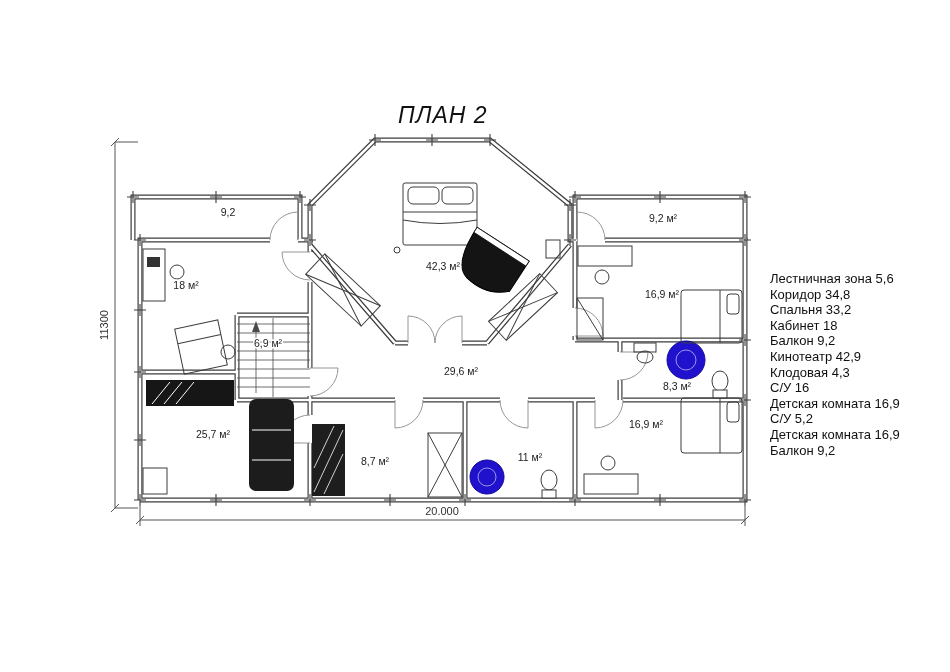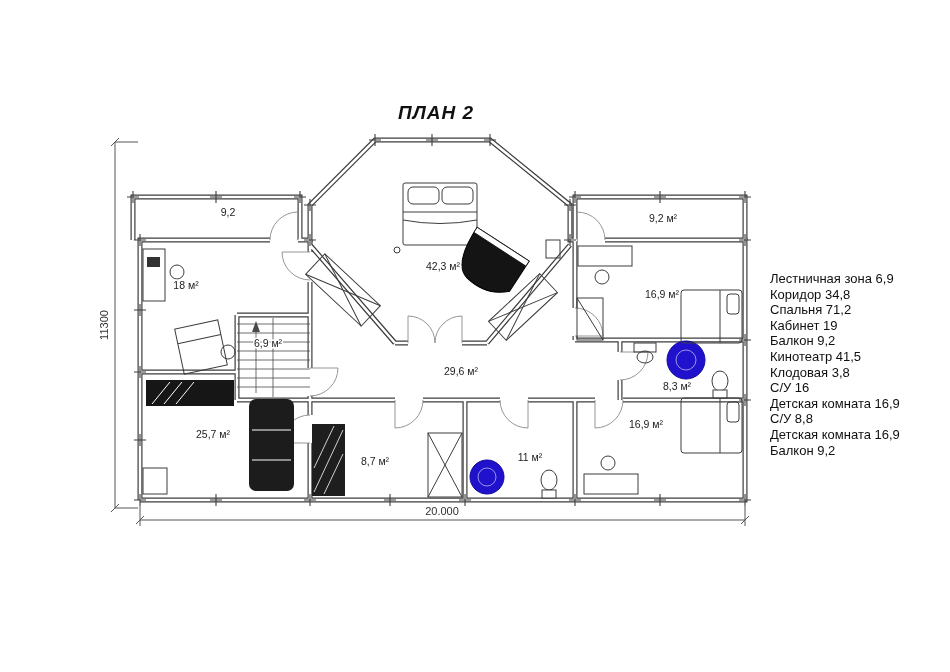--- a/index.html
+++ b/index.html
@@ -2,21 +2,21 @@
 <html><head>
 <meta charset="utf-8">
 <style>
   html,body { margin:0; padding:0; background:#ffffff; }
   .page {
     position:relative; width:950px; height:672px; background:#ffffff;
     font-family:"Liberation Sans", sans-serif; overflow:hidden;
   }
   .title {
     position:absolute; left:398px; top:102px;
-    font-size:19px; font-weight:bold; font-style:italic;
+    font-size:23px; font-weight:normal; font-style:italic;
     color:#111; letter-spacing:1px;
   }
   .legend {
     position:absolute; left:770px; top:271px;
     font-size:13px; line-height:15.6px; color:#101010; white-space:nowrap;
   }
   svg.plan { position:absolute; left:0; top:0; }
   .wall-base { fill:none; stroke:#3c3c3c; stroke-width:5; stroke-linecap:butt; }
   .wall-core { fill:none; stroke:#ffffff; stroke-width:2.6; stroke-linecap:butt; }
   .door { fill:none; stroke:#8a8a8a; stroke-width:0.9; }
@@ -209,27 +209,27 @@
 
     <g>
       <path class="dim" d="M115,142 L115,508 M115,142 L138,142 M115,508 L138,508 M111,146 L119,138 M111,512 L119,504"></path>
       <path class="dim" d="M140,520 L745,520 M140,506 L140,526 M745,506 L745,526 M136,524 L144,516 M741,524 L749,516"></path>
       <text class="dim-label" transform="translate(108,325) rotate(-90)">11300</text>
       <text class="dim-label" x="442" y="515">20.000</text>
     </g>
   </svg>
 
   <div class="legend">
-    <div class="legend-item">Лестничная зона 6,9</div>
+    <div class="legend-item">Лестничная зона 5,6</div>
     <div class="legend-item">Коридор 34,8</div>
-    <div class="legend-item">Спальня 71,2</div>
-    <div class="legend-item">Кабинет 19</div>
+    <div class="legend-item">Спальня 33,2</div>
+    <div class="legend-item">Кабинет 18</div>
     <div class="legend-item">Балкон 9,2</div>
-    <div class="legend-item">Кинотеатр 41,5</div>
-    <div class="legend-item">Клодовая 3,8</div>
+    <div class="legend-item">Кинотеатр 42,9</div>
+    <div class="legend-item">Клодовая 4,3</div>
     <div class="legend-item">С/У 16</div>
     <div class="legend-item">Детская комната 16,9</div>
-    <div class="legend-item">С/У 8,8</div>
+    <div class="legend-item">С/У 5,2</div>
     <div class="legend-item">Детская комната 16,9</div>
     <div class="legend-item">Балкон 9,2</div>
   </div>
 
 </div>
 
 </body></html>

